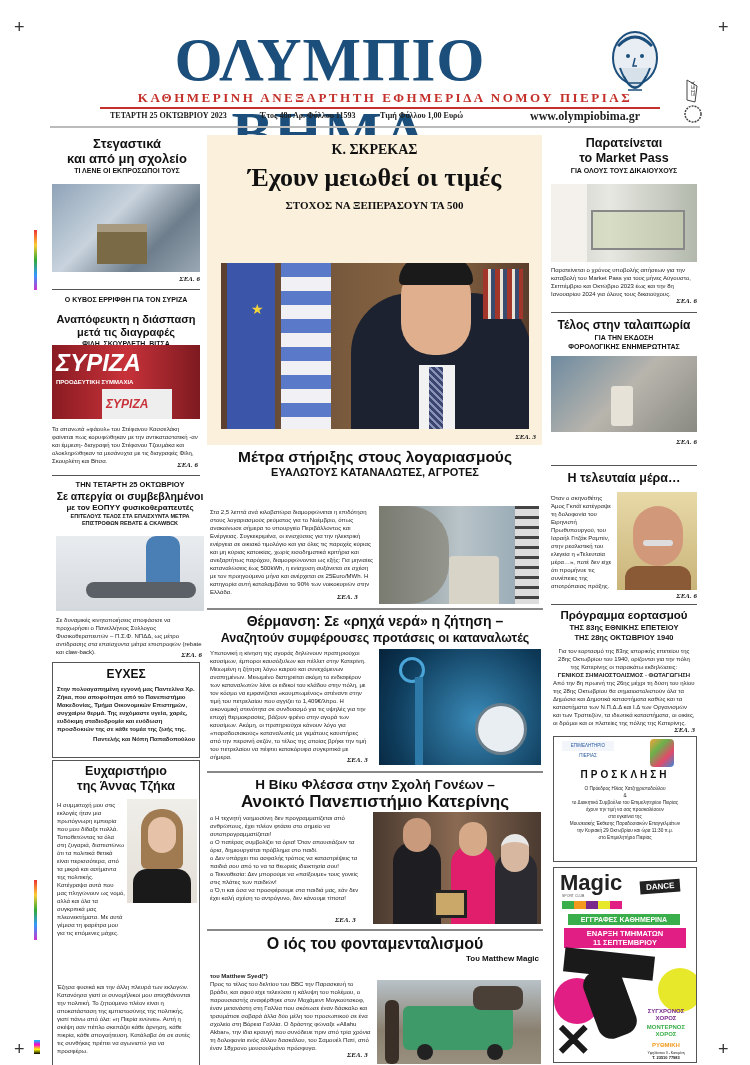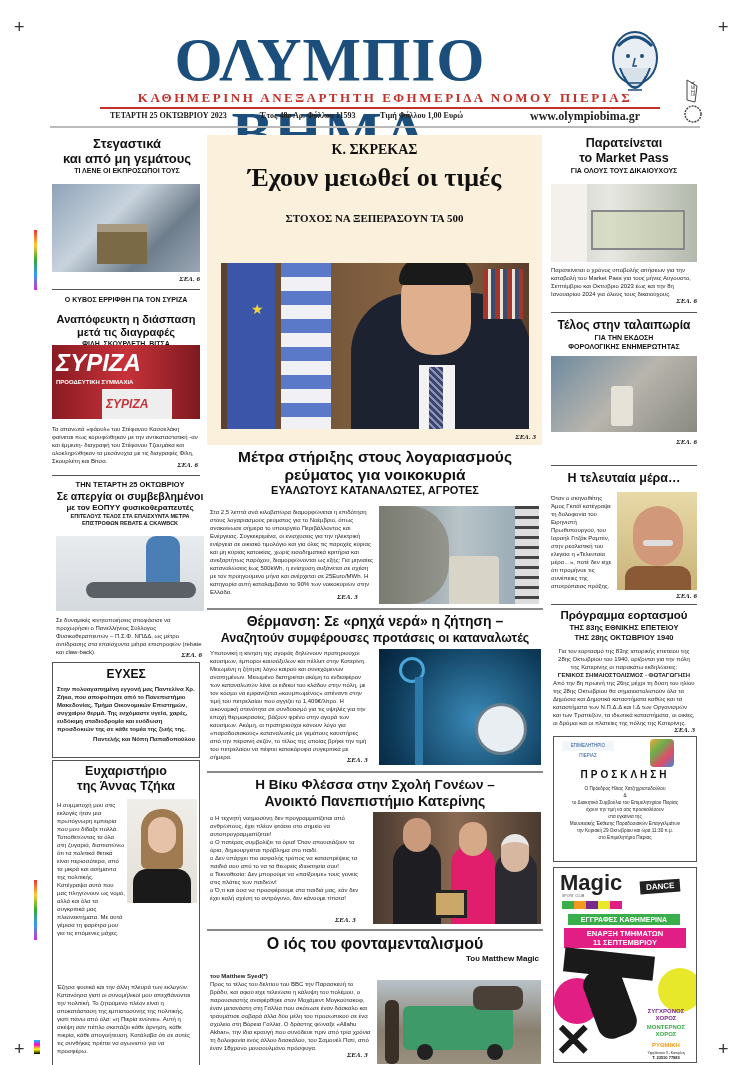--- a/index.html
+++ b/index.html
@@ -60,21 +60,21 @@
     <text x="6" y="20" font-size="5" fill="#333" transform="rotate(-90 8 16)">ΕΣΙΕΑ</text>
     <circle cx="10" cy="36" r="8" fill="none" stroke="#444" stroke-width="1.5" stroke-dasharray="2 1"></circle>
   </svg>
   <div class="head-rule"></div>
 </div>
 
 <div class="col" style="left:52px;top:132px;width:150px;">
 
   <div>
     <div class="h-big" style="font-size:13px;line-height:15px;margin-top:4px;">Στεγαστικά</div>
-    <div class="h-big" style="font-size:13px;line-height:15px;">και από μη γεμάτους</div>
+    <div class="h-big" style="font-size:13px;line-height:15px;">και από μη σχολείο</div>
     <div class="h-big" style="font-size:7px;line-height:10px;">ΤΙ ΛΕΝΕ ΟΙ ΕΚΠΡΟΣΩΠΟΙ ΤΟΥΣ</div>
     <div class="photo" style="left:0;top:52px;width:148px;height:88px;background:linear-gradient(135deg,#8fa3b8,#c8d3dd 40%,#6e7d8b 70%,#9aa8b6);">
       <div class="abs" style="left:45px;top:40px;width:50px;height:32px;background:#7a6a45;border-top:8px solid #a89a80;"></div>
     </div>
     <div class="sel" style="position:absolute;top:143px;right:2px;">ΣΕΛ. 6</div>
   </div>
   <div class="rule" style="top:157px;left:0;width:148px;"></div>
 
   <div class="abs" style="top:163px;left:0;width:148px;">
     <div class="h-big" style="font-size:7px;line-height:10px;">Ο ΚΥΒΟΣ ΕΡΡΙΦΘΗ ΓΙΑ ΤΟΝ ΣΥΡΙΖΑ</div>
@@ -122,38 +122,37 @@
     </div>
     <div class="body-txt abs" style="left:4px;top:40px;width:68px;">Η συμμετοχή μου στις εκλογές ήταν μια πρωτόγνωρη εμπειρία που μου δίδαξε πολλά. Τοποθετώντας τα όλα στη ζυγαριά, διαπιστώνω ότι τα πολιτικά θετικά είναι περισσότερα, από τα μικρά και ασήμαντα της πολιτικής. Κατέγραψα αυτά που μας πληγώνουν ως νομό, αλλά και όλα τα συγκριτικά μας πλεονεκτήματα. Με αυτά γέμισα τη φαρέτρα μου για τις επόμενες μάχες.</div>
     <div class="body-txt abs" style="left:4px;top:222px;width:138px;">Έζησα φυσικά και την άλλη πλευρά των εκλογών. Κατανόησα γιατί οι συνομήλικοί μου απεχθάνονται την πολιτική. Το ζητούμενο πλέον είναι η αποκατάσταση της εμπιστοσύνης της πολιτικής, γιατί πάνω από όλα: «η Πιερία ενώνει». Αυτή η σκέψη σαν πέπλο σκεπάζει κάθε άρνηση, κάθε πικρία, κάθε απογοήτευση. Κατάλαβα ότι σε αυτές τις συνθήκες πρέπει να αγωνιστώ για να προσφέρω.</div>
 
   </div>
 </div>
 
 <div class="center-feature">
   <div class="h-big" style="font-family:'Liberation Serif',serif;font-size:14px;line-height:18px;margin-top:6px;">Κ. ΣΚΡΕΚΑΣ</div>
   <div class="h-big" style="font-family:'Liberation Serif',serif;font-size:26px;line-height:30px;margin-top:4px;">Έχουν μειωθεί οι τιμές</div>
-  <div class="h-big" style="font-family:'Liberation Serif',serif;font-size:11px;line-height:16px;margin-top:17px;">ΣΤΟΧΟΣ ΝΑ ΞΕΠΕΡΑΣΟΥΝ ΤΑ 500</div>
+  <div class="h-big" style="font-family:'Liberation Serif',serif;font-size:11px;line-height:16px;margin-top:4px;">ΣΤΟΧΟΣ ΝΑ ΞΕΠΕΡΑΣΟΥΝ ΤΑ 500</div>
   <div class="photo" style="left:14px;top:128px;width:308px;height:166px;background:linear-gradient(90deg,#5b4030,#7a5a3d 40%,#8a6745 70%,#5a3e2c);">
     <div class="abs" style="left:6px;top:0;width:48px;height:166px;background:#3b56a8;"></div>
     <div class="abs" style="left:30px;top:38px;color:#f3d23a;font-size:14px;">★</div>
     <div class="abs" style="left:60px;top:0;width:50px;height:166px;background:repeating-linear-gradient(180deg,#5a79c8 0,#5a79c8 14px,#f0f0f5 14px,#f0f0f5 28px);"></div>
     <div class="abs" style="left:130px;top:30px;width:180px;height:136px;background:#1c2230;border-radius:60px 60px 0 0;"></div>
     <div class="abs" style="left:180px;top:0;width:70px;height:92px;background:#e0b08e;border-radius:32px;"></div>
     <div class="abs" style="left:178px;top:-6px;width:74px;height:28px;background:#1a1a1a;border-radius:30px 30px 6px 6px;"></div>
     <div class="abs" style="left:198px;top:102px;width:36px;height:64px;background:#f2f2f2;"></div>
     <div class="abs" style="left:208px;top:104px;width:14px;height:62px;background:repeating-linear-gradient(45deg,#3a4670 0,#3a4670 3px,#8a92b8 3px,#8a92b8 5px);"></div>
     <div class="abs" style="left:262px;top:6px;width:40px;height:50px;background:repeating-linear-gradient(90deg,#a3362b 0,#a3362b 5px,#e9e4d6 5px,#e9e4d6 8px,#394b6f 8px,#394b6f 12px);"></div>
   </div>
   <div class="sel abs" style="right:6px;top:298px;">ΣΕΛ. 3</div>
 </div>
 
 <div class="col" style="left:207px;top:448px;width:336px;">
   <div class="h-big" style="font-size:15.5px;line-height:18px;">Μέτρα στήριξης στους λογαριασμούς</div>
-  <div class="h-big" style="font-size:15.5px;line-height:18px;">ρεύματος για νοικοκυριά</div>
   <div class="h-big" style="font-size:11px;line-height:13px;">ΕΥΑΛΩΤΟΥΣ ΚΑΤΑΝΑΛΩΤΕΣ, ΑΓΡΟΤΕΣ</div>
   <div class="body-txt abs" style="left:3px;top:60px;width:165px;">Στα 2,5 λεπτά ανά κιλοβατώρα διαμορφώνεται η επιδότηση στους λογαριασμούς ρεύματος για το Νοέμβριο, όπως ανακοίνωσε σήμερα το υπουργείο Περιβάλλοντος και Ενέργειας. Συγκεκριμένα, οι ενισχύσεις για την ηλεκτρική ενέργεια σε οικιακό τιμολόγιο και για όλες τις παροχές κύριας και μη κύριας κατοικίας, χωρίς εισοδηματικά κριτήρια και ανεξαρτήτως παρόχου, διαμορφώνονται ως εξής: Για μηνιαίες καταναλώσεις έως 500kWh, η ενίσχυση αυξάνεται σε σχέση με τον προηγούμενο μήνα και ανέρχεται σε 25Euro/MWh. Η κατηγορία αυτή καταλαμβάνει το 90% των νοικοκυριών στην Ελλάδα.</div>
   <div class="sel abs" style="left:130px;top:145px;">ΣΕΛ. 3</div>
   <div class="photo" style="left:172px;top:58px;width:160px;height:98px;background:linear-gradient(90deg,#7c8a8a,#b9c4c9 50%,#8fa3b0);">
     <div class="abs" style="left:70px;top:50px;width:50px;height:48px;background:#d8d4c8;border-radius:4px 4px 0 0;"></div>
     <div class="abs" style="left:136px;top:0;width:24px;height:98px;background:repeating-linear-gradient(180deg,#444 0,#444 3px,#ddd 3px,#ddd 10px);"></div>
     <div class="abs" style="left:0;top:0;width:70px;height:98px;background:rgba(120,110,90,0.5);border-radius:0 40px 40px 0;"></div>
   </div>
 </div>
 <div class="rule" style="left:207px;top:608px;width:336px;background:#888;height:2px;"></div>
@@ -166,21 +165,21 @@
   <div class="photo" style="left:172px;top:36px;width:162px;height:116px;background:radial-gradient(circle at 60% 60%,#3a8ab8,#0e3b5a 70%,#06223a);">
     <div class="abs" style="left:96px;top:54px;width:46px;height:46px;border-radius:50%;background:#e9eef2;border:3px solid #6a7d8a;"></div>
     <div class="abs" style="left:20px;top:8px;width:20px;height:20px;border-radius:50%;border:3px solid #4aa5d8;"></div>
     <div class="abs" style="left:36px;top:28px;width:8px;height:88px;background:#2d7aa8;"></div>
   </div>
 </div>
 <div class="rule" style="left:207px;top:771px;width:336px;background:#888;height:2px;"></div>
 
 <div class="col" style="left:207px;top:776px;width:336px;">
   <div class="h-big" style="font-size:13.5px;line-height:17px;">Η Βίκυ Φλέσσα στην Σχολή Γονέων –</div>
-  <div class="h-big" style="font-size:14px;line-height:17px;">Ανοικτό Πανεπιστήμιο Κατερίνης</div>
+  <div class="h-big" style="font-size:17px;line-height:17px;">Ανοικτό Πανεπιστήμιο Κατερίνης</div>
   <div class="abs" style="left:3px;top:38px;width:158px;">
     <div class="body-txt">o <span>Η τεχνητή νοημοσύνη δεν προγραμματίζεται από ανθρώπους, έχει πλέον φτάσει στο σημείο να αυτοπρογραμματίζεται!</span></div>
     <div class="body-txt">o <span>Ο πατέρας συμβολίζει τα όρια! Όταν απουσιάζουν τα όρια, δημιουργείται πρόβλημα στο παιδί.</span></div>
     <div class="body-txt">o <span>Δεν υπάρχει πιο ασφαλής τρόπος να καταστρέψεις τα παιδιά σου από το να τα θεωρείς ιδιοκτησία σου!</span></div>
     <div class="body-txt">o <span>Τεκνοθεσία: Δεν μπορούμε να «παίξουμε» τους γονείς στις πλάτες των παιδιών!</span></div>
     <div class="body-txt">o <span>Ό,τι και όσα να προσφέρουμε στα παιδιά μας, εάν δεν έχει καλή σχέση το αντρόγυνο, δεν κάνουμε τίποτα!</span></div>
   </div>
   <div class="sel abs" style="left:128px;top:140px;">ΣΕΛ. 3</div>
   <div class="photo" style="left:166px;top:36px;width:168px;height:112px;background:linear-gradient(90deg,#4a3a30,#8a6a52 50%,#4a3a30);">
     <div class="abs" style="left:20px;top:30px;width:48px;height:82px;background:#1e1e22;border-radius:20px 20px 0 0;"></div>

